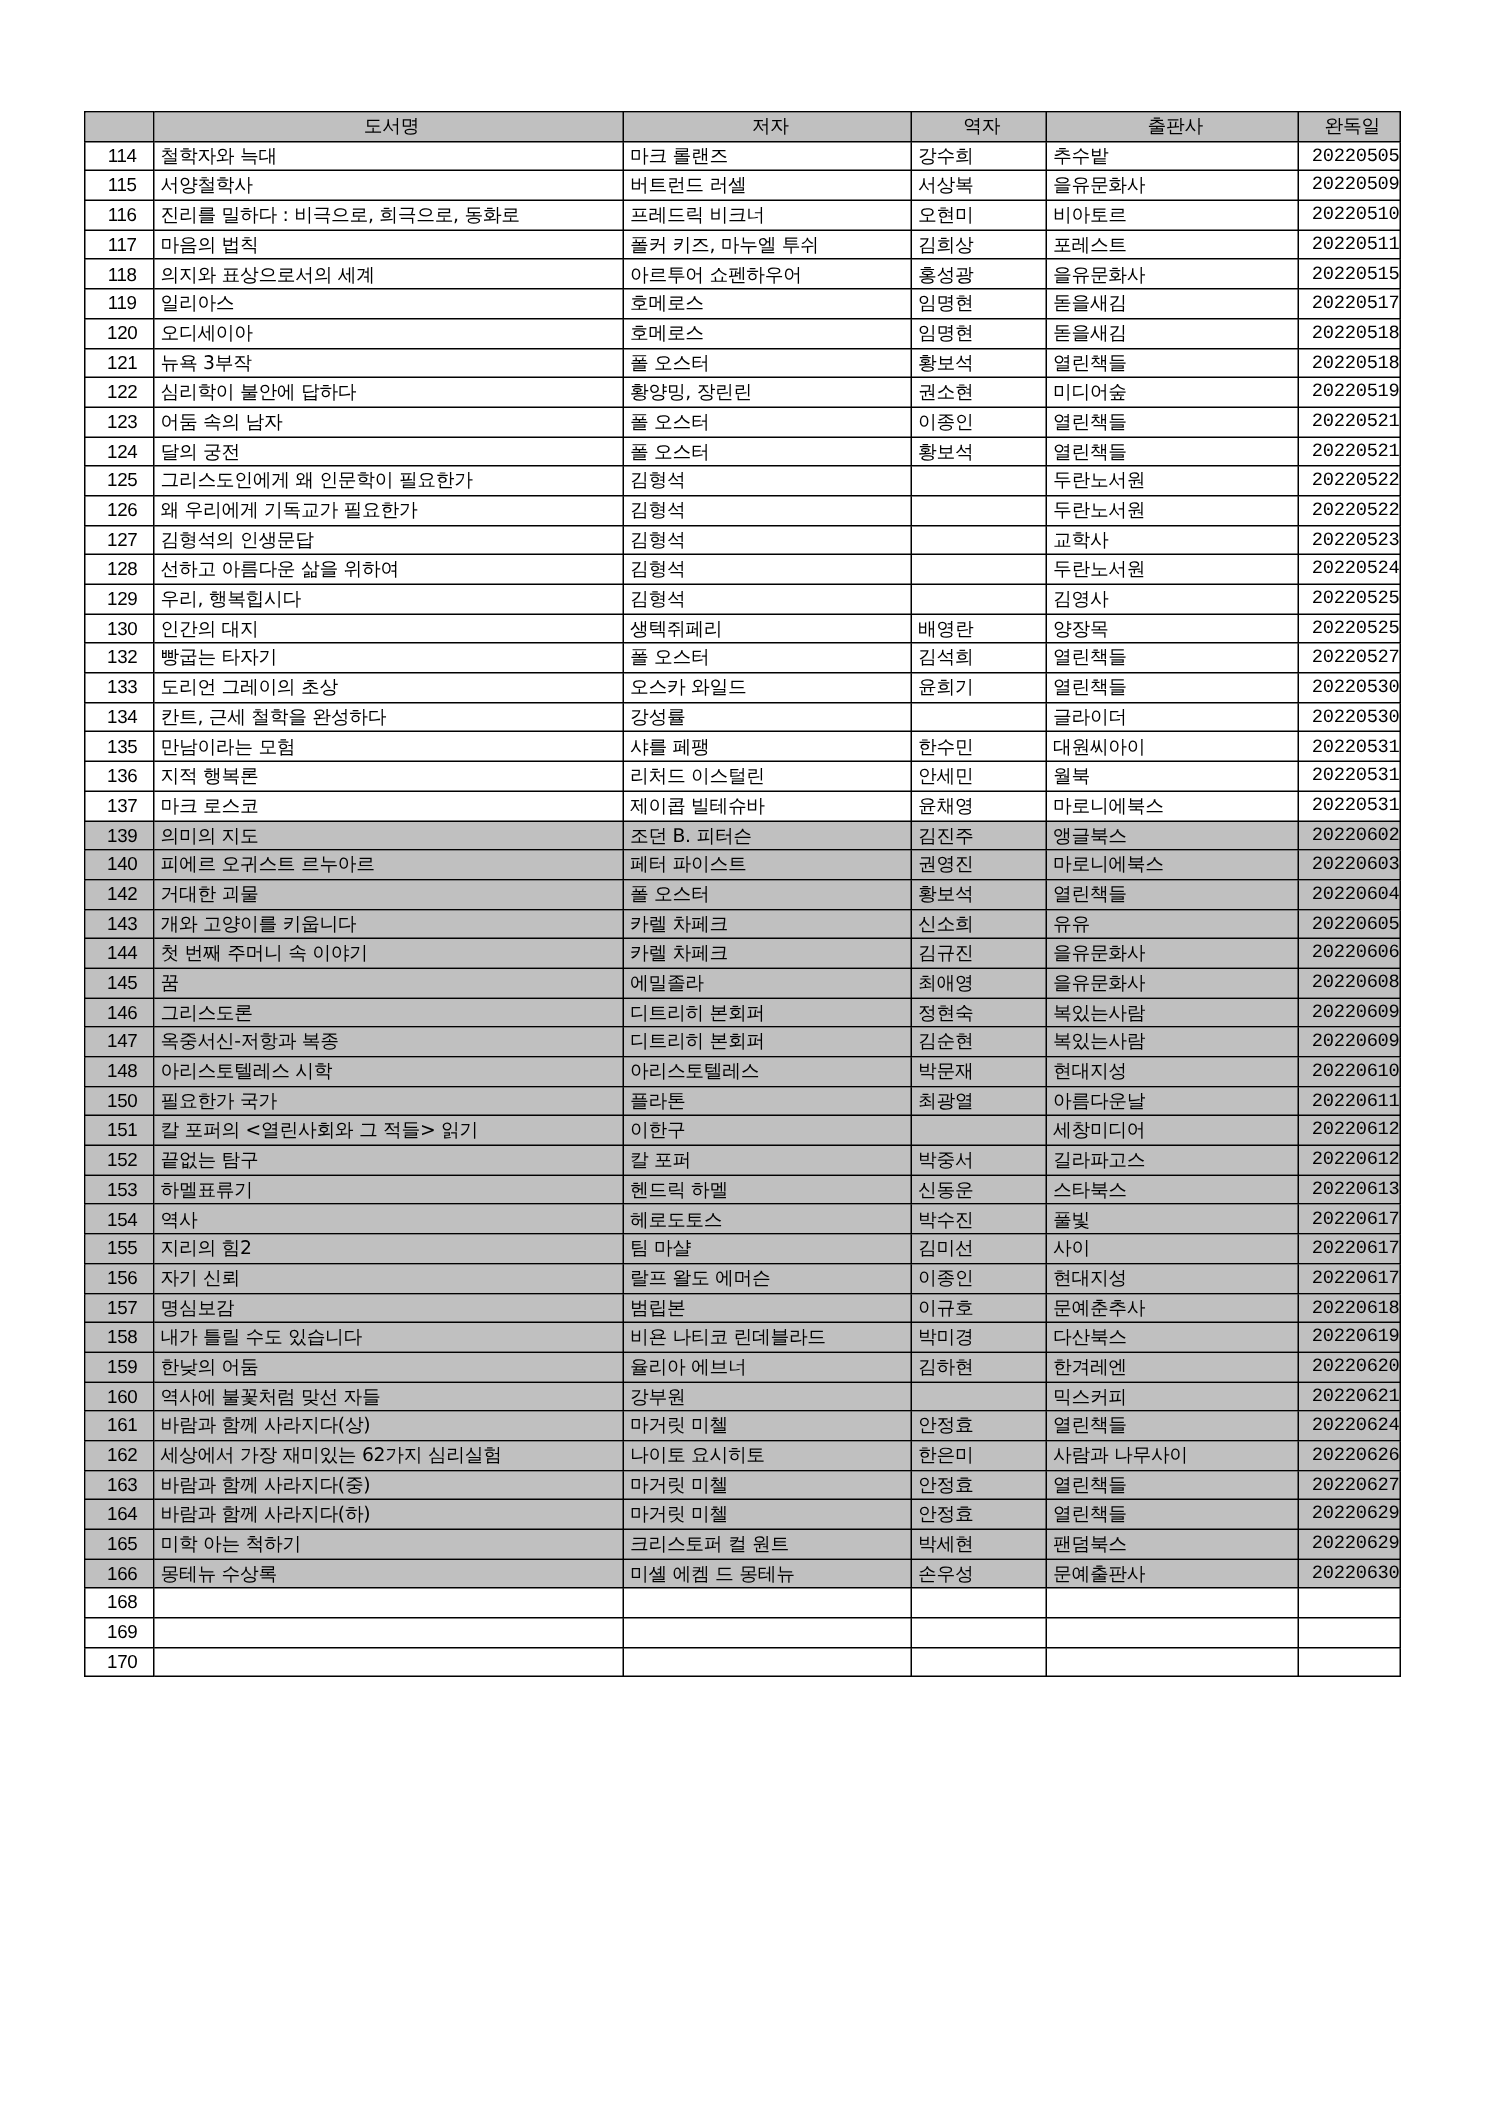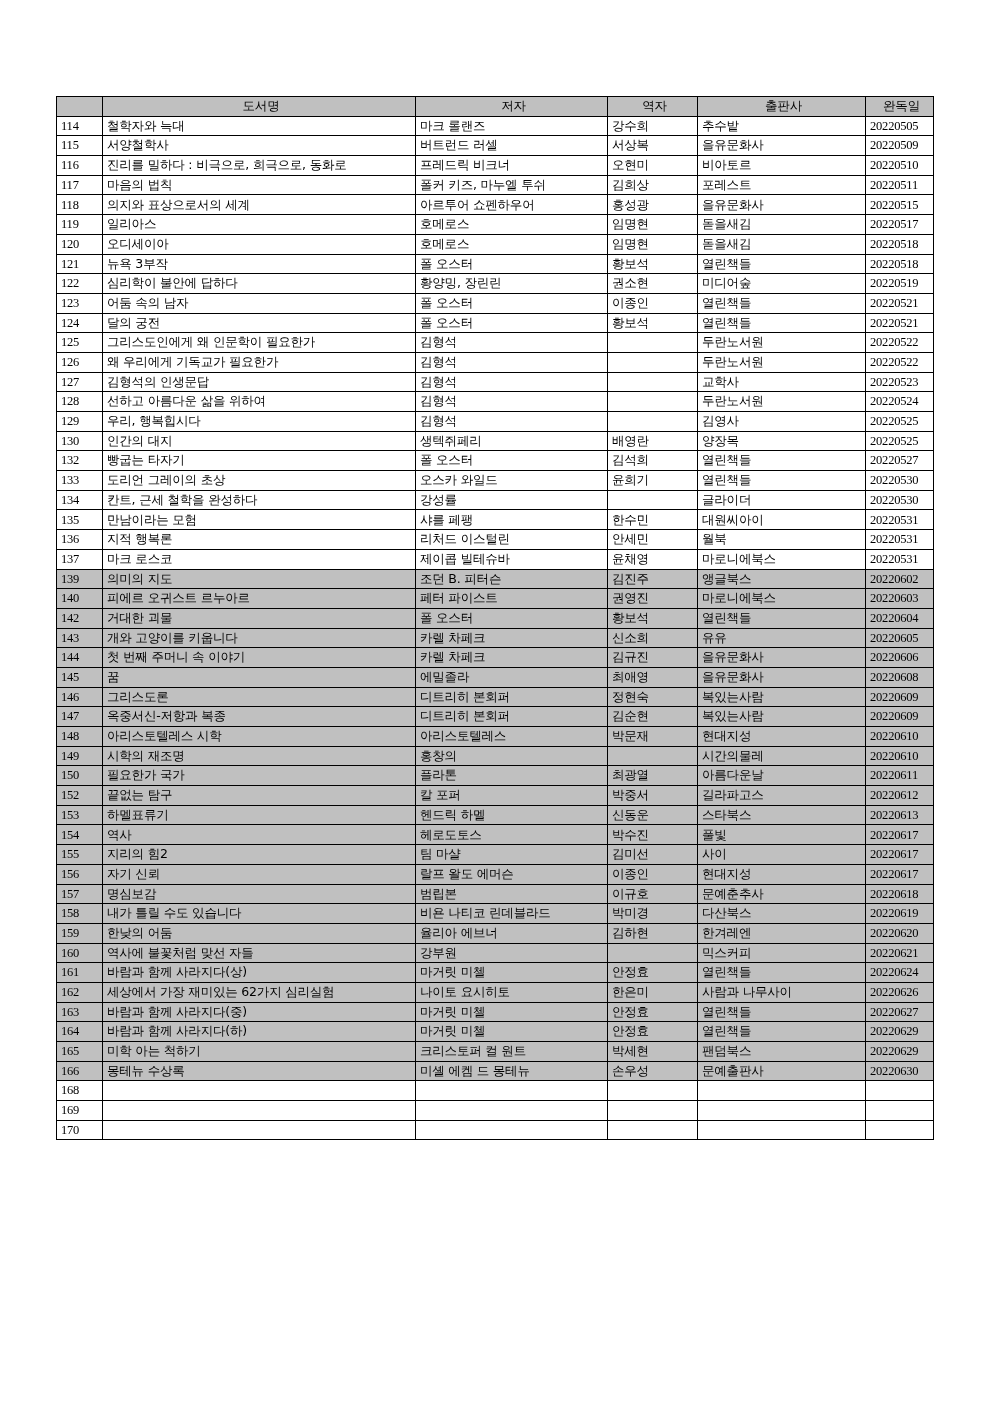--- a/index.html
+++ b/index.html
@@ -13,21 +13,21 @@
     height: 1403px;
     font-family: "DejaVu Sans", "Liberation Sans", sans-serif;
     color: #000000;
     overflow: hidden;
   }
   .page {
     position: relative;
     width: 992px;
     height: 1343px;
     box-sizing: border-box;
-    padding: 96px 0 0 56px;
+    padding: 74px 0 0 56px;
   }
   table.booklog {
     border-collapse: collapse;
     table-layout: fixed;
     width: 877px;
     background: #ffffff;
   }
   table.booklog th,
   table.booklog td {
     border: 1px solid #000000;
@@ -53,29 +53,29 @@
     background: #c0c0c0;
     text-align: center;
     font-weight: bold;
     font-size: 12.5px;
     height: 20px;
   }
   thead th.corner {
     background: #c0c0c0;
   }
   td.no {
-    text-align: left;
+    text-align: center;
     padding: 0;
-    font-family: Liberation Serif, serif;
+    font-family: Liberation Sans, sans-serif;
     font-size: 12.5px;
   }
   td.date {
-    text-align: left;
+    text-align: right;
     padding: 0;
-    font-family: Liberation Serif, serif;
+    font-family: Liberation Mono, monospace;
     font-size: 12.5px;
     letter-spacing: -0.3px;
   }
   tr.shaded td {
     background: #c0c0c0;
   }
   tr.plain td {
     background: #ffffff;
   }
 </style>
@@ -353,36 +353,36 @@
         </tr>
         <tr class="shaded">
           <td class="no">148</td>
           <td>아리스토텔레스 시학</td>
           <td>아리스토텔레스</td>
           <td>박문재</td>
           <td>현대지성</td>
           <td class="date">20220610</td>
         </tr>
         <tr class="shaded">
-          <td class="no">149</td>
-          <td>시학의 재조명</td>
-          <td>홍창의</td>
-          <td></td>
-          <td>시간의물레</td>
-          <td class="date">20220610</td>
-        </tr>
-        <tr class="shaded">
           <td class="no">150</td>
           <td>필요한가 국가</td>
           <td>플라톤</td>
           <td>최광열</td>
           <td>아름다운날</td>
           <td class="date">20220611</td>
         </tr>
         <tr class="shaded">
+          <td class="no">151</td>
+          <td>칼 포퍼의 &lt;열린사회와 그 적들&gt; 읽기</td>
+          <td>이한구</td>
+          <td></td>
+          <td>세창미디어</td>
+          <td class="date">20220612</td>
+        </tr>
+        <tr class="shaded">
           <td class="no">152</td>
           <td>끝없는 탐구</td>
           <td>칼 포퍼</td>
           <td>박중서</td>
           <td>길라파고스</td>
           <td class="date">20220612</td>
         </tr>
         <tr class="shaded">
           <td class="no">153</td>
           <td>하멜표류기</td>

